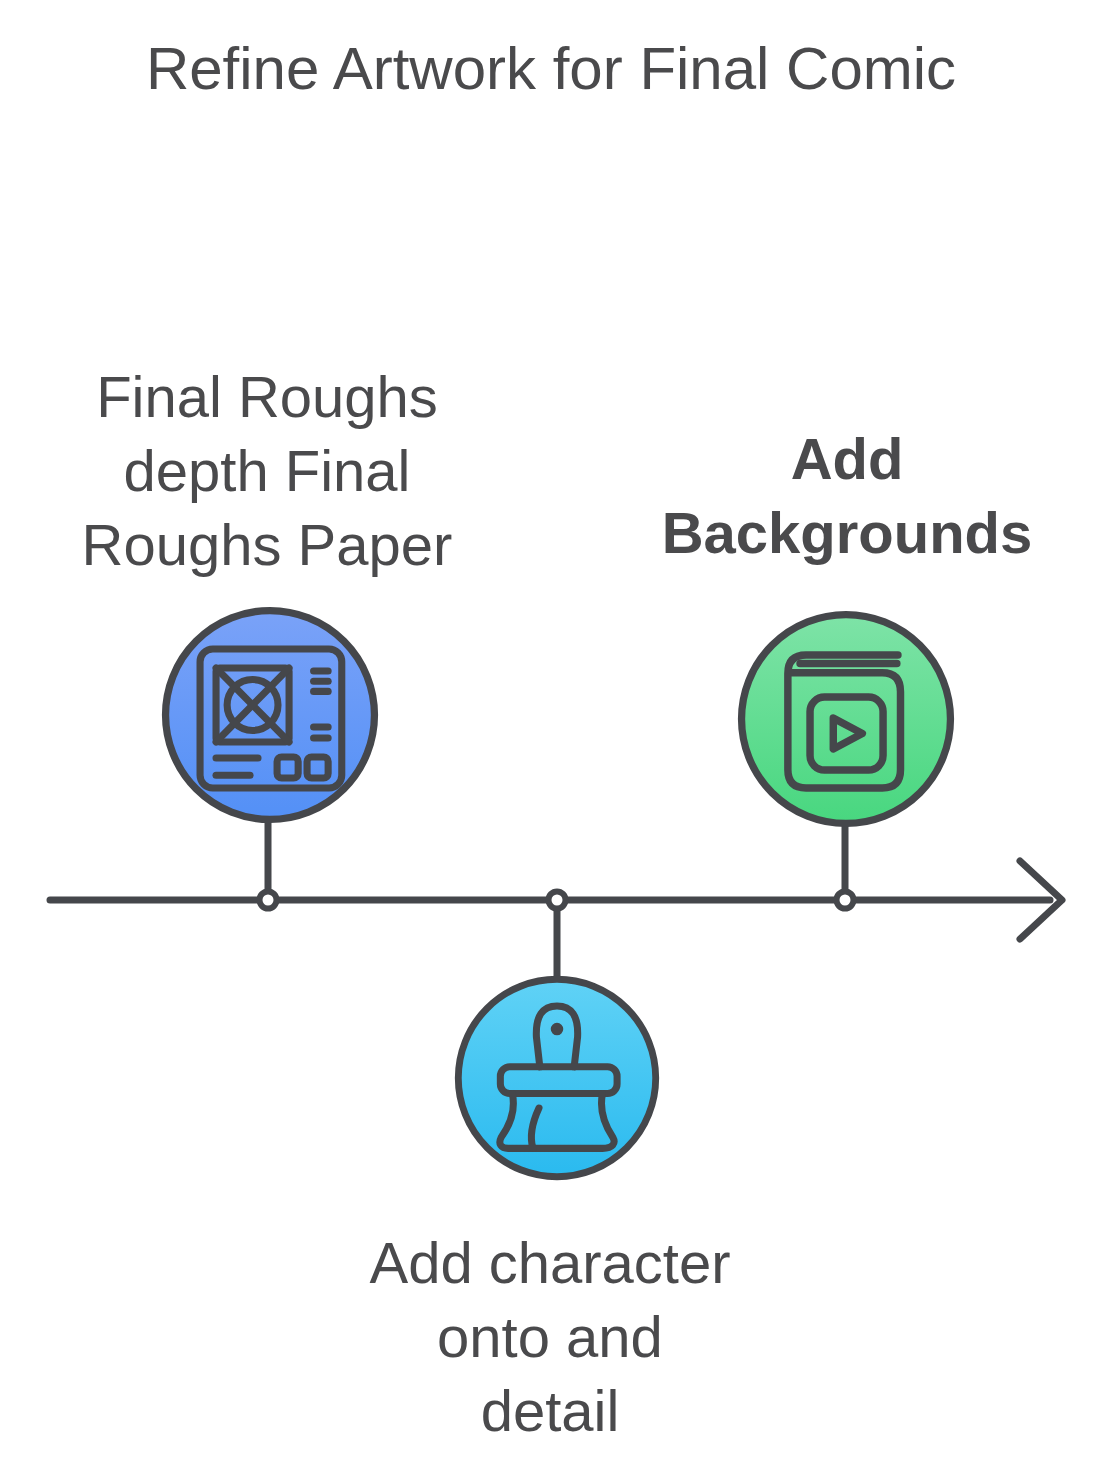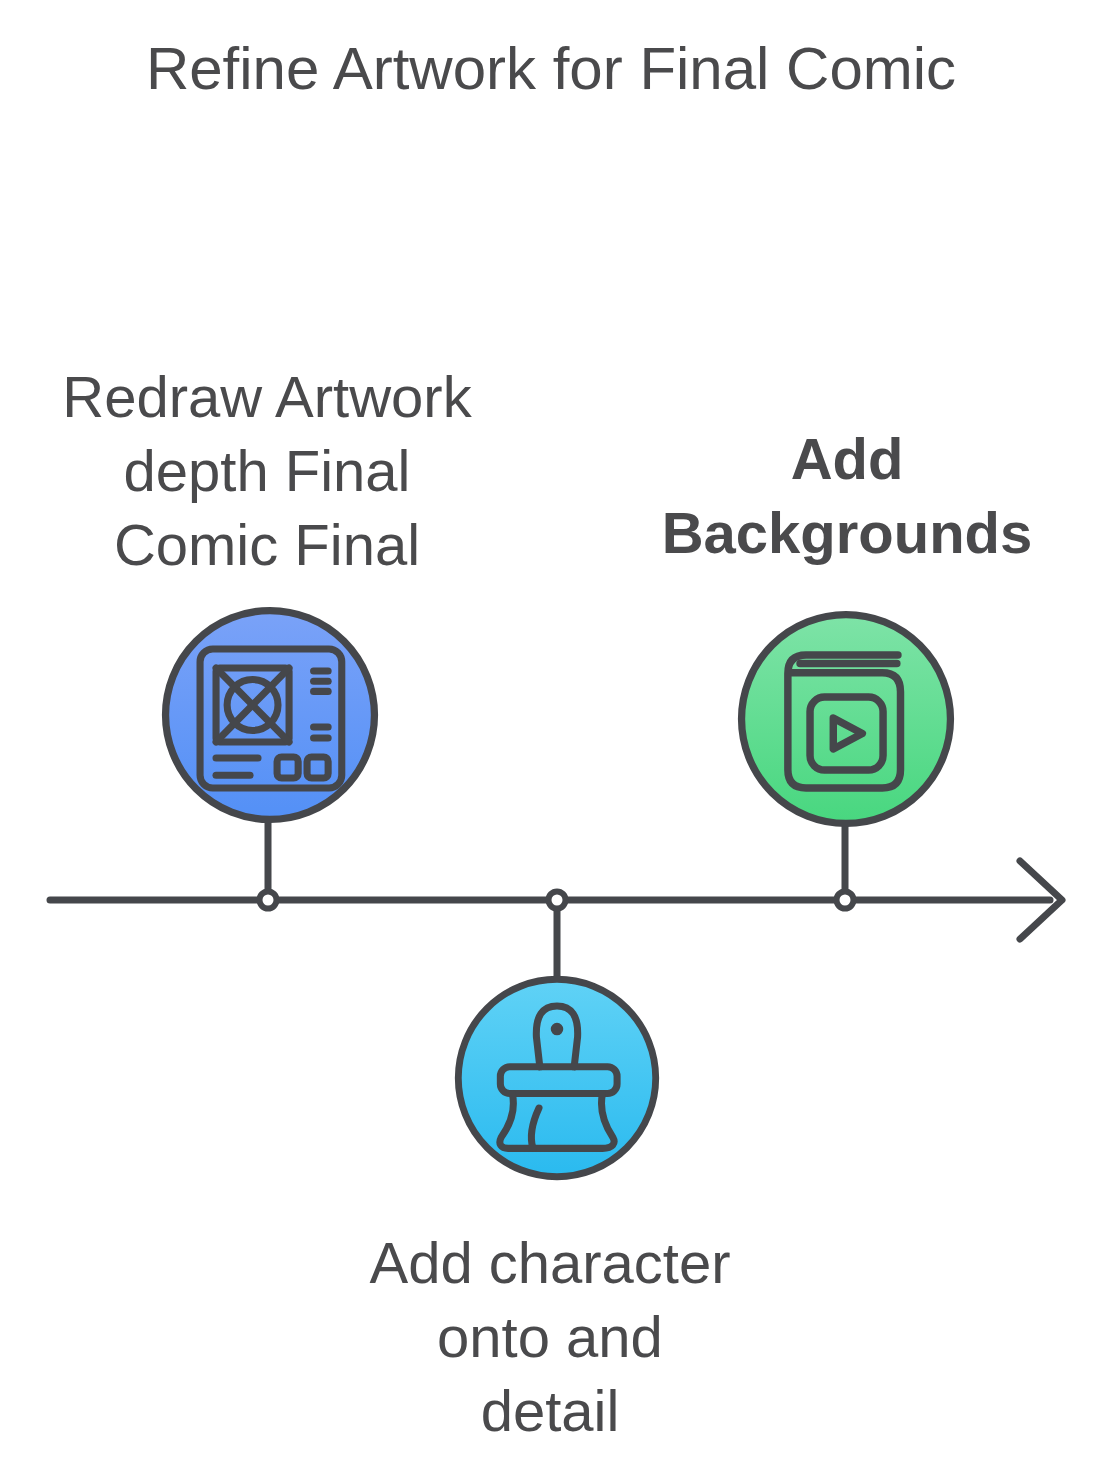--- a/index.html
+++ b/index.html
@@ -33,23 +33,23 @@
   .circle-step3{left:737px;top:610px;}
 </style>
 </head>
 <body>
 
 <div class="canvas">
 
   <div class="title">Refine Artwork for Final Comic</div>
 
   <div class="step-label label-step1">
-    <div>Redraw Artwork</div>
+    <div>Final Roughs</div>
     <div>depth Final</div>
-    <div>Comic Final</div>
+    <div>Roughs Paper</div>
   </div>
 
   <div class="step-label label-step3">
     <div>Add</div>
     <div>Backgrounds</div>
   </div>
 
   <div class="step-label label-step2">
     <div>Add character</div>
     <div>onto and</div>

